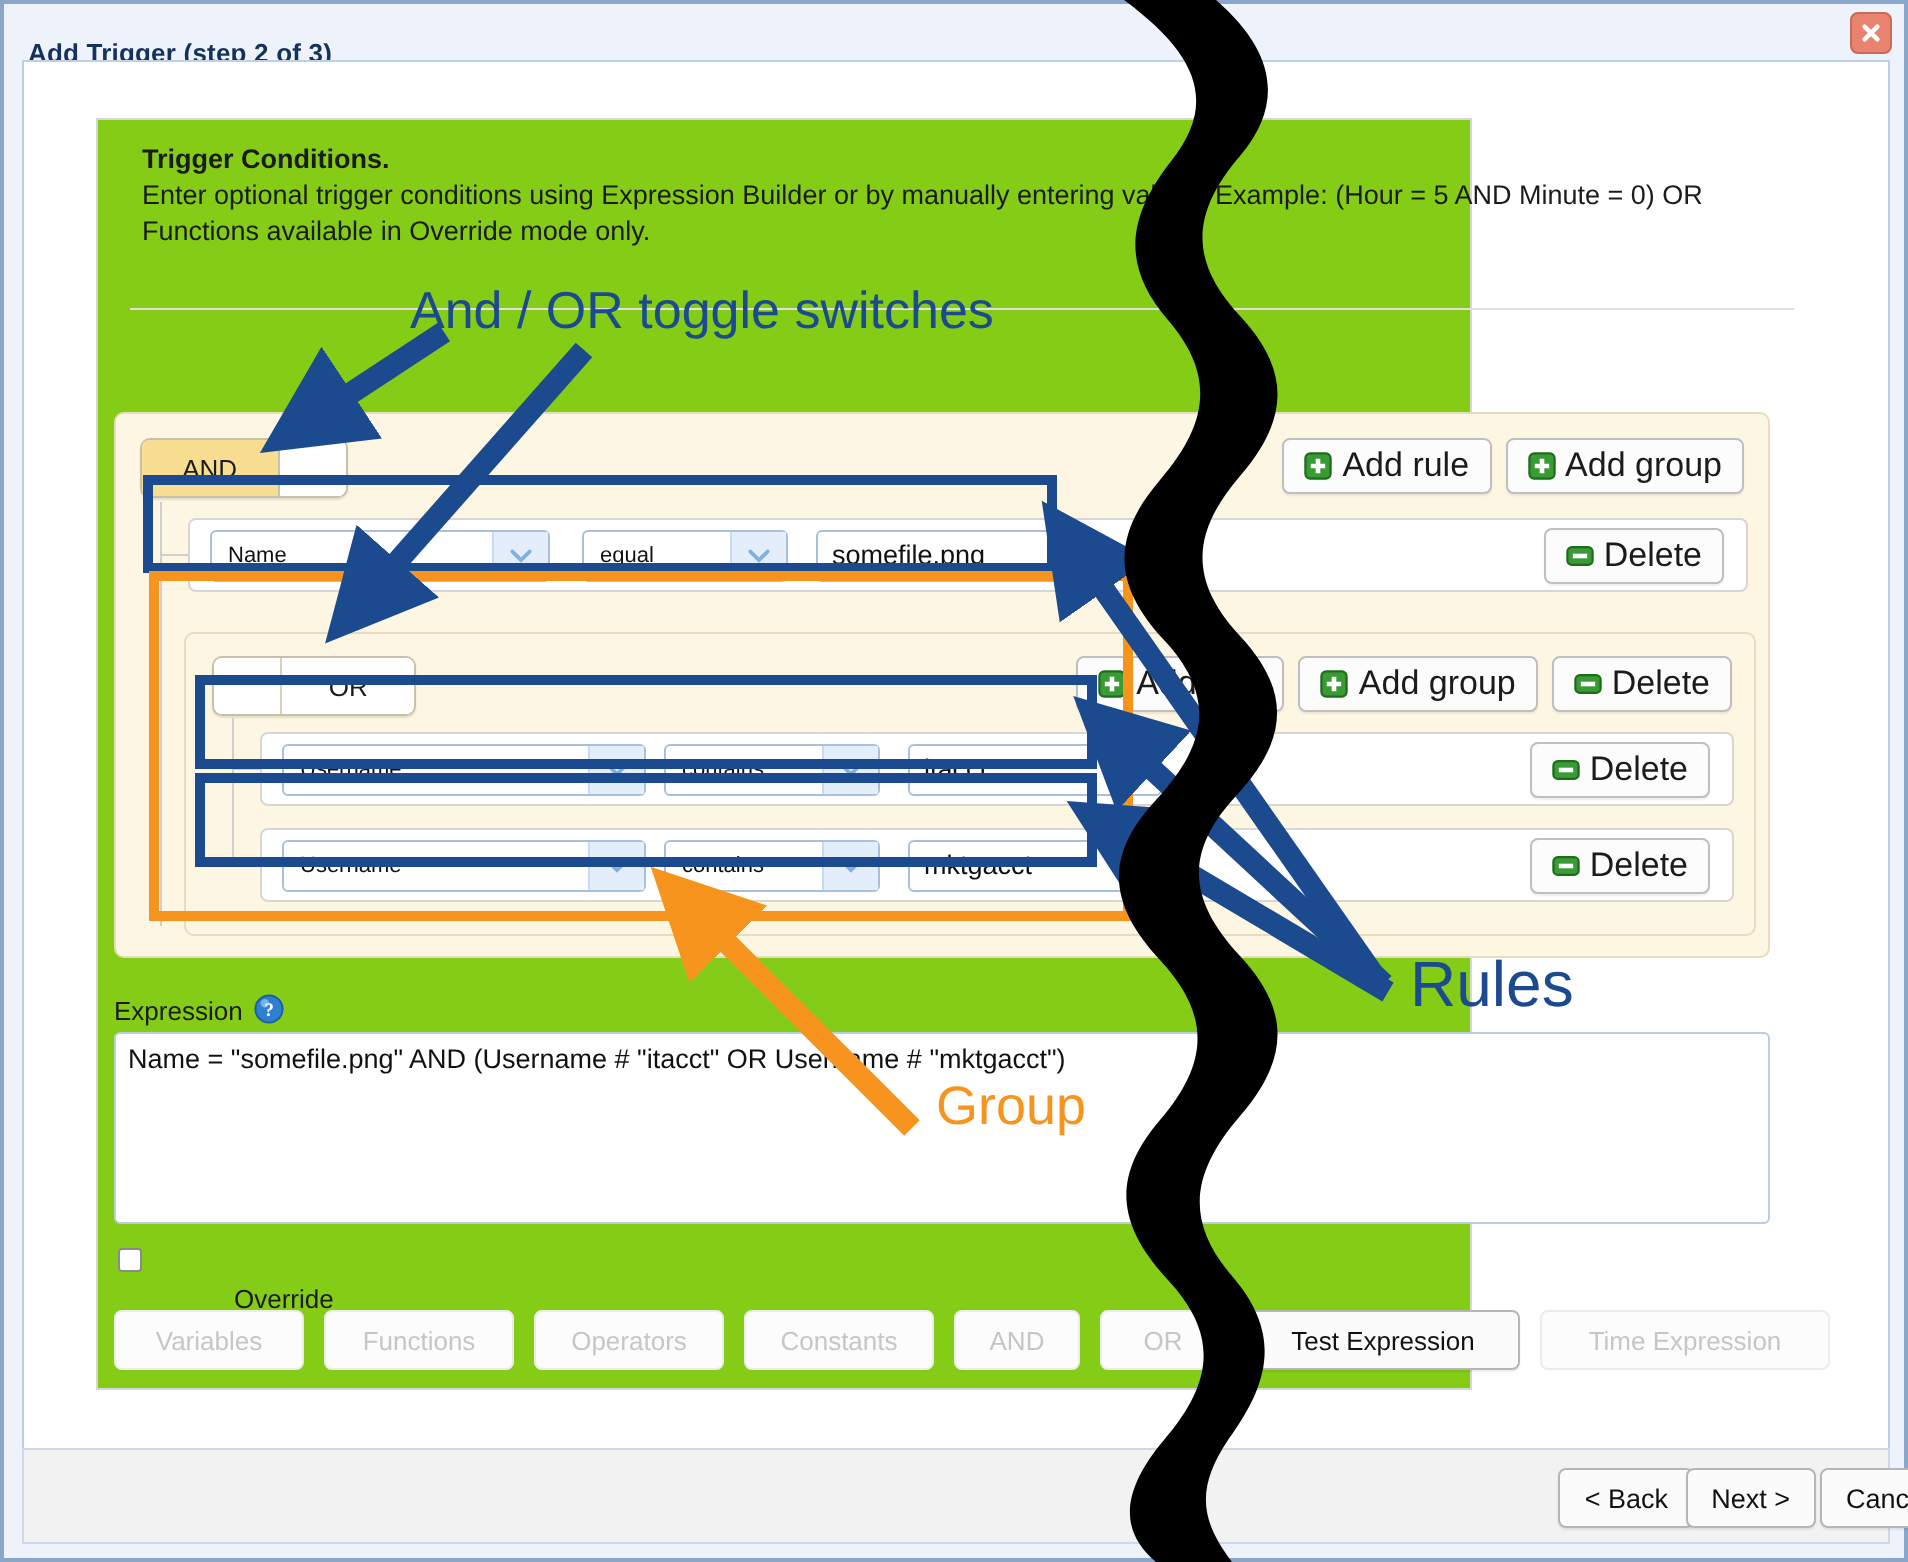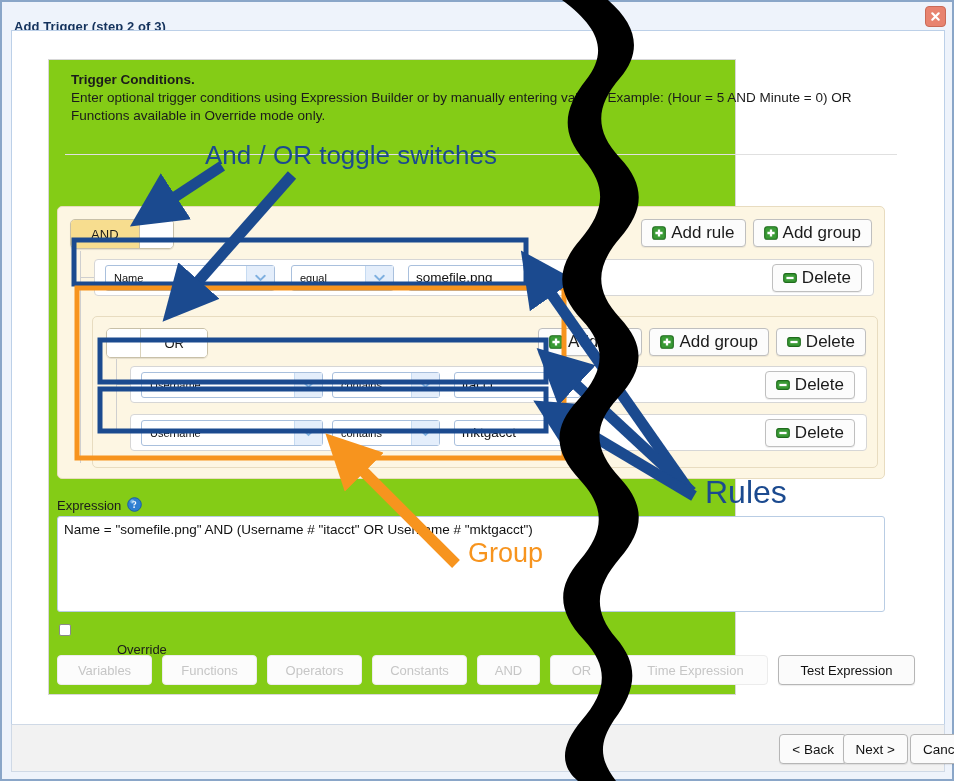--- a/index.html
+++ b/index.html
@@ -289,23 +289,23 @@
       <div class="chk" style="left:10px;top:564px;"></div>
       <div class="sect-label" style="left:28px;top:582px;margin-left:40px;">Override</div>
 
       <div class="tool" style="left:8px;top:595px;">
         <div class="tb btn-dis" style="width:95px;border:1px solid #ececec;background:#fcfcfc;">Variables</div>
         <div class="tb btn-dis" style="width:95px;margin-left:10px;border:1px solid #ececec;background:#fcfcfc;">Functions</div>
         <div class="tb btn-dis" style="width:95px;margin-left:10px;border:1px solid #ececec;background:#fcfcfc;">Operators</div>
         <div class="tb btn-dis" style="width:95px;margin-left:10px;border:1px solid #ececec;background:#fcfcfc;">Constants</div>
         <div class="tb btn-dis" style="width:63px;margin-left:10px;border:1px solid #ececec;background:#fcfcfc;">AND</div>
         <div class="tb btn-dis" style="width:63px;margin-left:10px;border:1px solid #ececec;background:#fcfcfc;">OR</div>
-        <div class="tb btn-dis" style="width:145px;margin-left:10px;border:1px solid #ececec;background:#fcfcfc;">Time Expression</div>
         <div class="tb" style="width:137px;margin-left:10px;border:1px solid #b6b6b6;background:#fbfbfb;
              color:#111;cursor:pointer;box-shadow:0 1px 1px rgba(0,0,0,.08);">Test Expression</div>
+        <div class="tb btn-dis" style="width:145px;margin-left:10px;border:1px solid #ececec;background:#fcfcfc;">Time Expression</div>
       </div>
 
     </div>
   </div>
 
   <div class="footerbar">
     <div style="position:absolute;right:97px;top:9px;" class="navbtn">&lt; Back</div>
     <div style="position:absolute;right:36px;top:9px;" class="navbtn">Next &gt;</div>
     <div style="position:absolute;right:-34px;top:9px;" class="navbtn">Cancel</div>
   </div>

